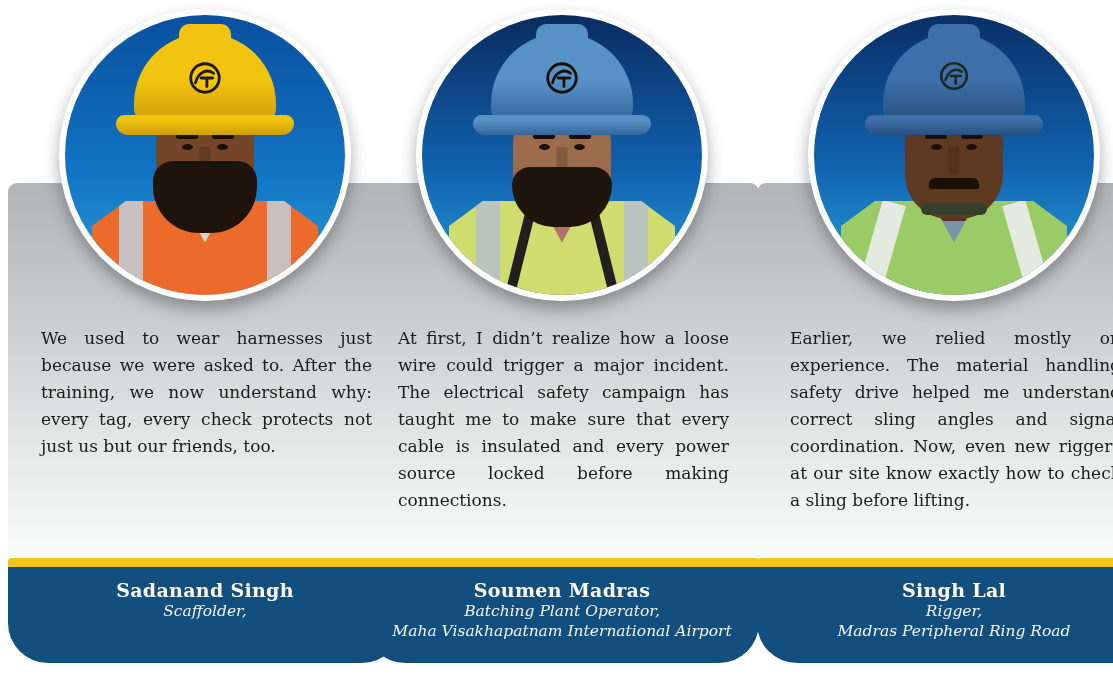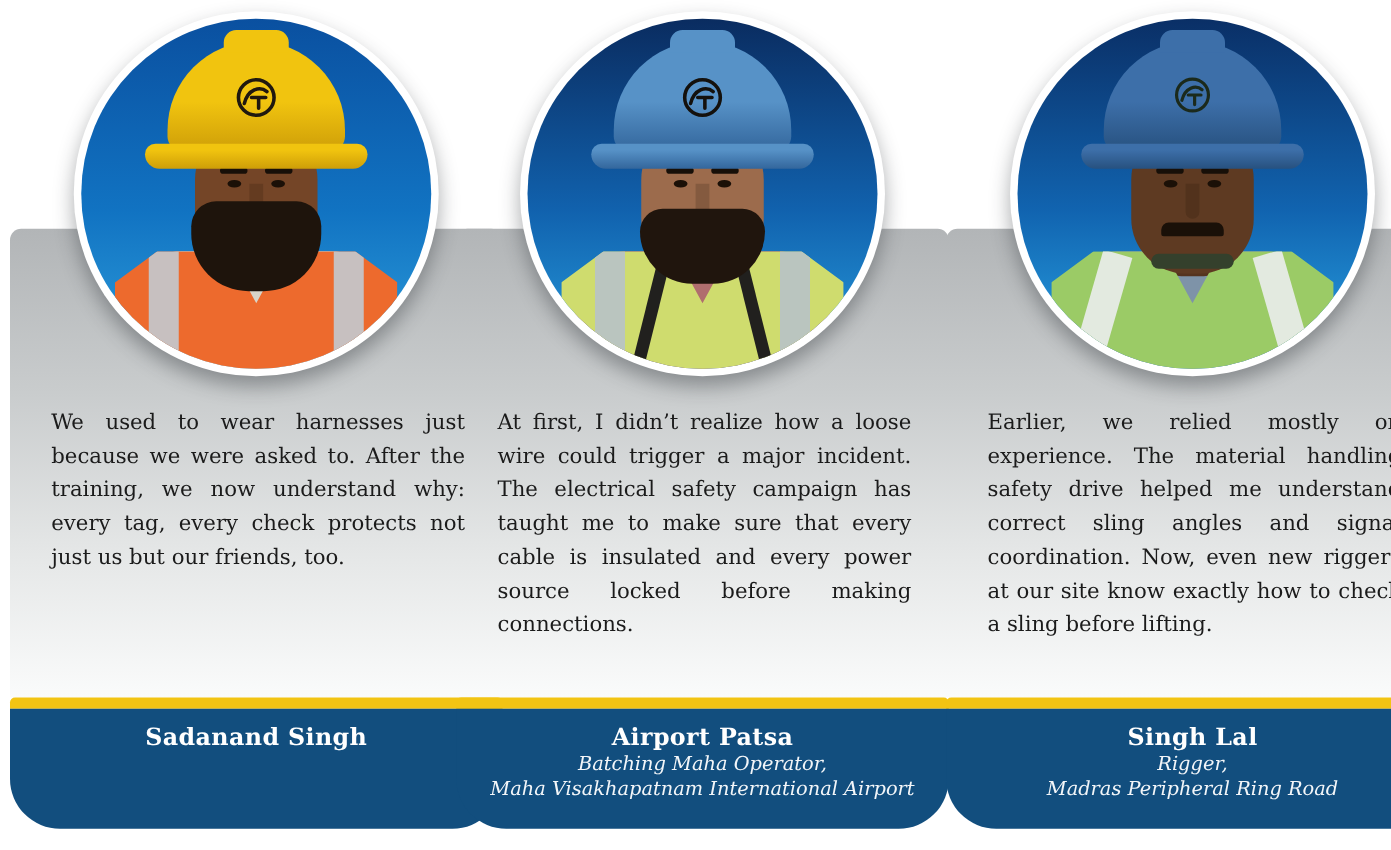--- a/index.html
+++ b/index.html
@@ -139,20 +139,21 @@
             <path d="M16 20 L 28 20 M22 20 L 22 29" fill="none" stroke="#20180F" stroke-width="3" stroke-linecap="round"></path>
           </svg>
         </div>
         <div class="brim"></div>
       </div>
     </div>
     <div class="quote">We used to wear harnesses just because we were asked to. After the training, we now understand why: every tag, every check protects not just us but our friends, too.</div>
     <div class="card-accent"></div>
     <div class="card-footer">
       <div class="worker-name">Sadanand Singh</div>
+      <div class="worker-role">Scaffolder,</div>
     </div>
   </div>
 
   <div class="card c1">
     <div class="card-body"></div>
     <div class="photo-ring">
       <div class="portrait" style="--bg-top: #0A2C60; --bg-mid: #1162AE; --bg-bot: #28A0E0; --helmet: #5792C7; --helmet-dark: #33669C; --vest: #CFDC6E; --stripe: #B9C2C6; --shirt: #B06E6E; --skin: #9C6B4C; --hair: #20150D;">
         <div class="shirt"></div>
         <div class="neck"></div>
         <div class="vest"></div>
@@ -171,22 +172,22 @@
             <path d="M10 25 C 13 13, 23 10, 29 15" fill="none" stroke="#14110D" stroke-width="3" stroke-linecap="round"></path>
             <path d="M16 20 L 28 20 M22 20 L 22 29" fill="none" stroke="#14110D" stroke-width="3" stroke-linecap="round"></path>
           </svg>
         </div>
         <div class="brim"></div>
       </div>
     </div>
     <div class="quote">At first, I didn’t realize how a loose wire could trigger a major incident. The electrical safety campaign has taught me to make sure that every cable is insulated and every power source locked before making connections.</div>
     <div class="card-accent"></div>
     <div class="card-footer">
-      <div class="worker-name">Airport Patsa</div>
-      <div class="worker-role">Batching Maha Operator,</div>
+      <div class="worker-name">Soumen Madras</div>
+      <div class="worker-role">Batching Plant Operator,</div>
       <div class="worker-location">Maha Visakhapatnam International Airport</div>
     </div>
   </div>
 
   <div class="card c2">
     <div class="card-body"></div>
     <div class="photo-ring">
       <div class="portrait stripes-diagonal" style="--bg-top: #0A2F66; --bg-mid: #1164B0; --bg-bot: #2AA6E6; --helmet: #3D6FA9; --helmet-dark: #27517F; --vest: #9BCB66; --stripe: #E9EDEA; --shirt: #7E93A8; --skin: #5E3A22; --hair: #1A1008;">
         <div class="shirt"></div>
         <div class="neck"></div>

